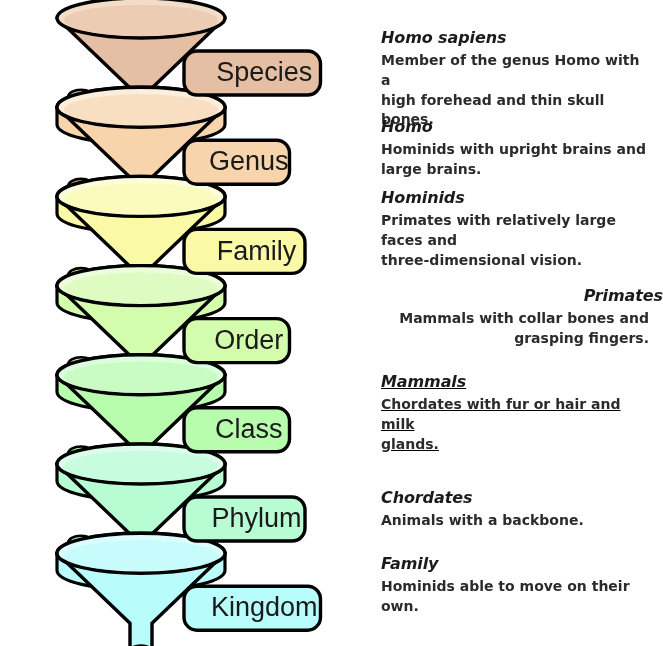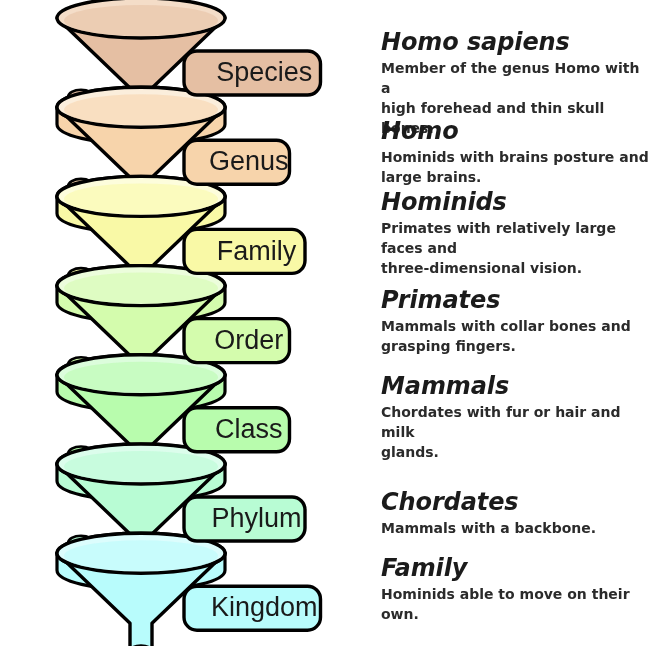--- a/index.html
+++ b/index.html
@@ -50,21 +50,21 @@
     height: 646px;
   }
   .rank-entry {
     position: absolute;
     left: 0;
     width: 282px;
   }
   .rank-name {
     font-family: "DejaVu Sans", "Liberation Sans", sans-serif;
     font-style: italic;
-    font-size: 24px;
+    font-size: 16px;
     font-weight: 600;
     color: #1b1b1b;
     line-height: 1.05;
     margin: 0 0 4px 0;
     letter-spacing: -0.1px;
   }
   .rank-desc {
     font-family: "DejaVu Sans", "Liberation Sans", sans-serif;
     font-size: 14px;
     font-weight: 600;
@@ -278,41 +278,41 @@
 
   <div id="descriptions">
 
   <div class="rank-entry" style="top: 30px;">
         <div class="rank-name">Homo sapiens</div>
         <div class="rank-desc">Member of the genus Homo with a
 high forehead and thin skull bones.</div>
       </div>
       <div class="rank-entry" style="top: 119px;">
         <div class="rank-name">Homo</div>
-        <div class="rank-desc">Hominids with brains posture and
+        <div class="rank-desc">Hominids with upright brains and
 large brains.</div>
       </div>
       <div class="rank-entry" style="top: 190px;">
         <div class="rank-name">Hominids</div>
         <div class="rank-desc">Primates with relatively large faces and
 three-dimensional  vision.</div>
       </div>
-      <div class="rank-entry" style="top: 288px;">
+      <div class="rank-entry" style="top: 288px; text-align: right;">
         <div class="rank-name">Primates</div>
         <div class="rank-desc">Mammals with collar bones and
 grasping fingers.</div>
       </div>
-      <div class="rank-entry" style="top: 374px;">
+      <div class="rank-entry" style="top: 374px; text-decoration: underline;">
         <div class="rank-name">Mammals</div>
         <div class="rank-desc">Chordates with fur or hair and milk
 glands.</div>
       </div>
       <div class="rank-entry" style="top: 490px;">
         <div class="rank-name">Chordates</div>
-        <div class="rank-desc">Mammals with a backbone.</div>
+        <div class="rank-desc">Animals with a backbone.</div>
       </div>
       <div class="rank-entry" style="top: 556px;">
         <div class="rank-name">Family</div>
         <div class="rank-desc">Hominids able to move on their own.</div>
       </div>
     </div>
 
 </div>
 
 </body></html>

